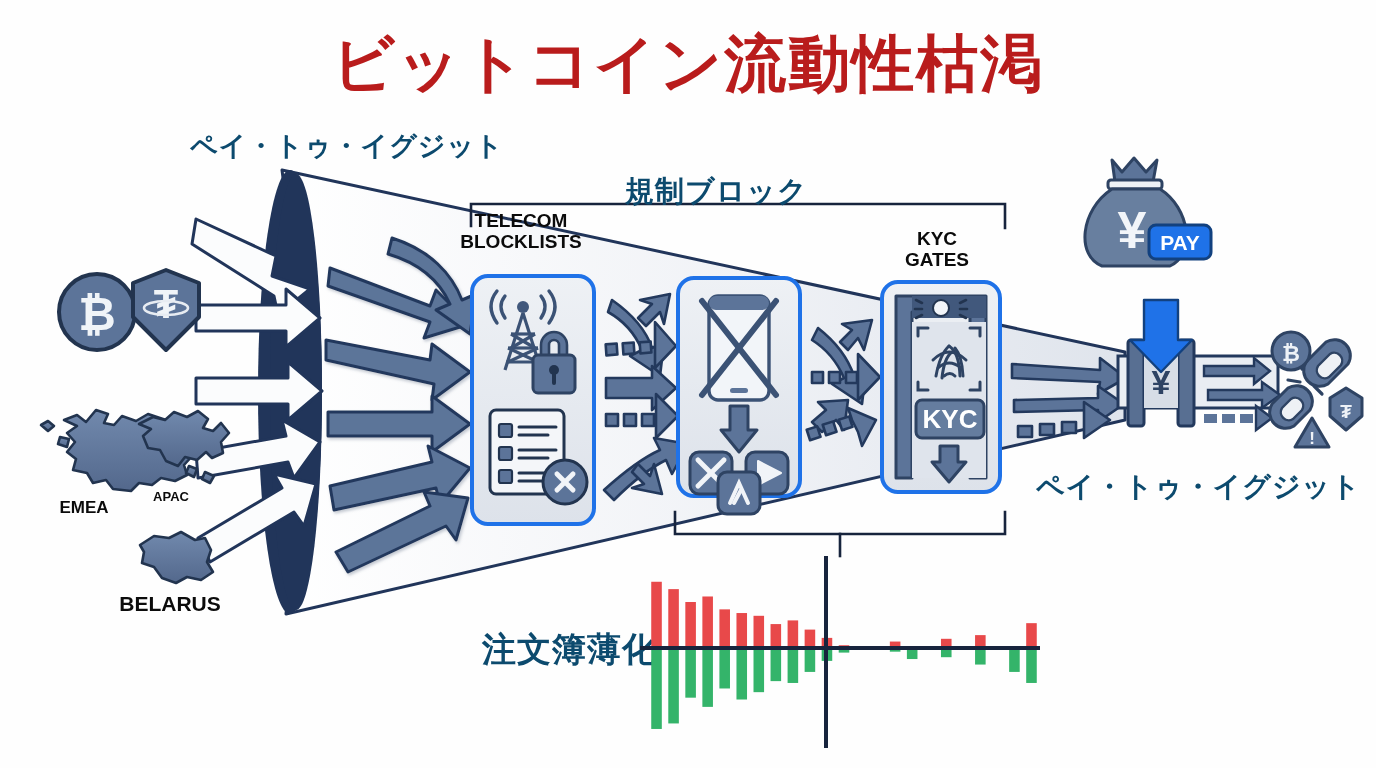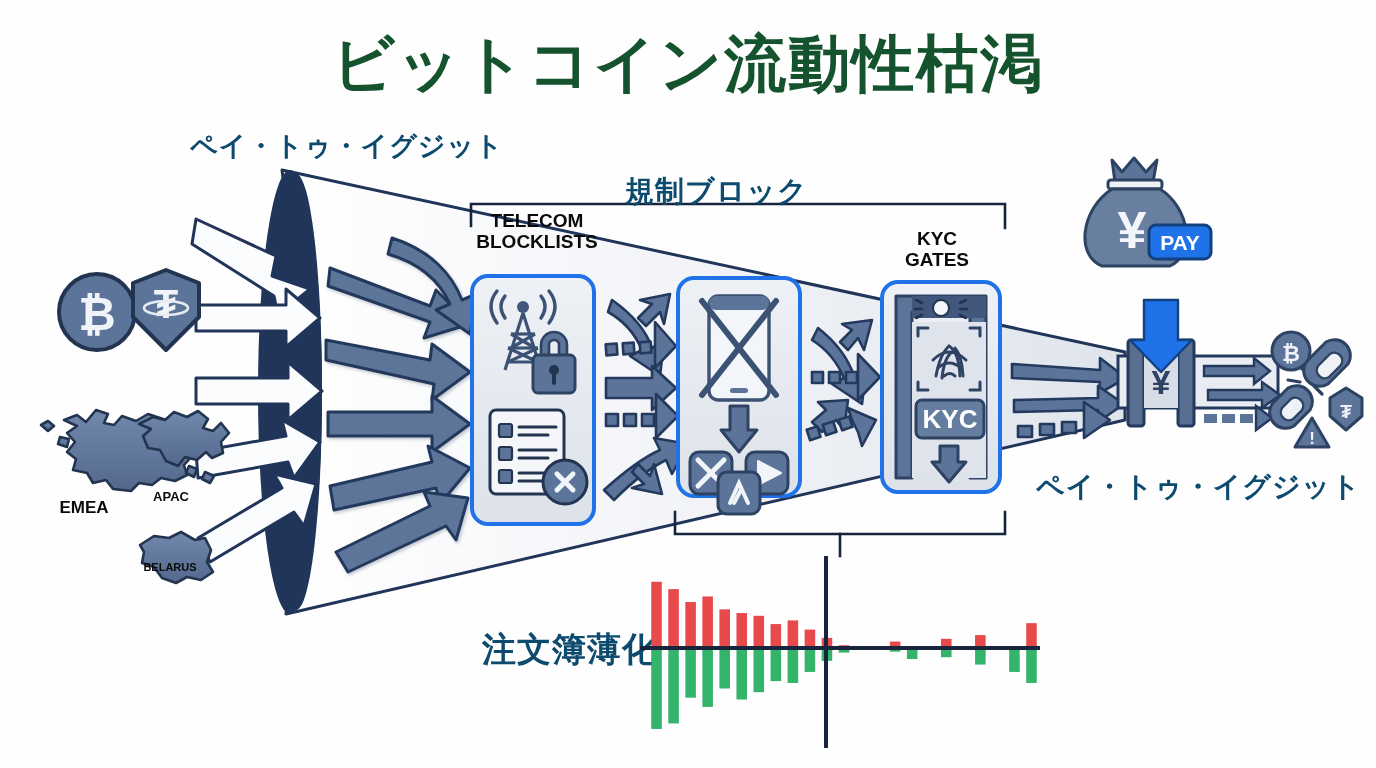--- a/index.html
+++ b/index.html
@@ -4,30 +4,30 @@
 <style>
   html,body{margin:0;padding:0;background:#ffffff;}
   body{width:1376px;height:768px;overflow:hidden;
        font-family:"Liberation Sans","DejaVu Sans",sans-serif;}
   #stage{position:relative;width:1376px;height:768px;background:#fefefe;}
   .abs{position:absolute;}
   .ttl{font-weight:bold;color:#0c4a6e;letter-spacing:1px;}
   .lbl{font-weight:bold;color:#0b0b0b;text-align:center;line-height:1.12;}
   svg{display:block;overflow:visible;}
   #title{left:0;top:22px;width:1376px;text-align:center;font-size:62px;
-         font-weight:bold;color:#14532d;letter-spacing:2px;}
+         font-weight:bold;color:#b91c1c;letter-spacing:2px;}
   #jp-p2e-left{left:190px;top:128px;font-size:27px;}
   #jp-reg{left:625px;top:172px;font-size:29px;}
   #jp-p2e-right{left:1036px;top:468px;font-size:28px;}
   #jp-orderbook{left:482px;top:627px;font-size:34px;}
   #lab-incoming{left:55px;top:208px;width:140px;font-size:19px;}
   #lab-emea{left:44px;top:498px;width:80px;font-size:17px;}
   #lab-apac{left:136px;top:490px;width:70px;font-size:13px;}
-  #lab-belarus{left:115px;top:561px;width:110px;font-size:11px;}
-  #lab-telecom{left:462px;top:210px;width:150px;font-size:19px;}
+  #lab-belarus{left:115px;top:592px;width:110px;font-size:21px;}
+  #lab-telecom{left:446px;top:210px;width:150px;font-size:19px;}
   #lab-appstore{left:668px;top:222px;width:152px;font-size:19px;}
   #lab-kyc{left:882px;top:228px;width:110px;font-size:19px;}
   #lab-fee{left:1050px;top:268px;width:200px;font-size:19px;}
 </style>
 </head>
 <body>
 
 <div id="stage">
 
   <div class="abs ttl" id="title">ビットコイン流動性枯渇</div>

